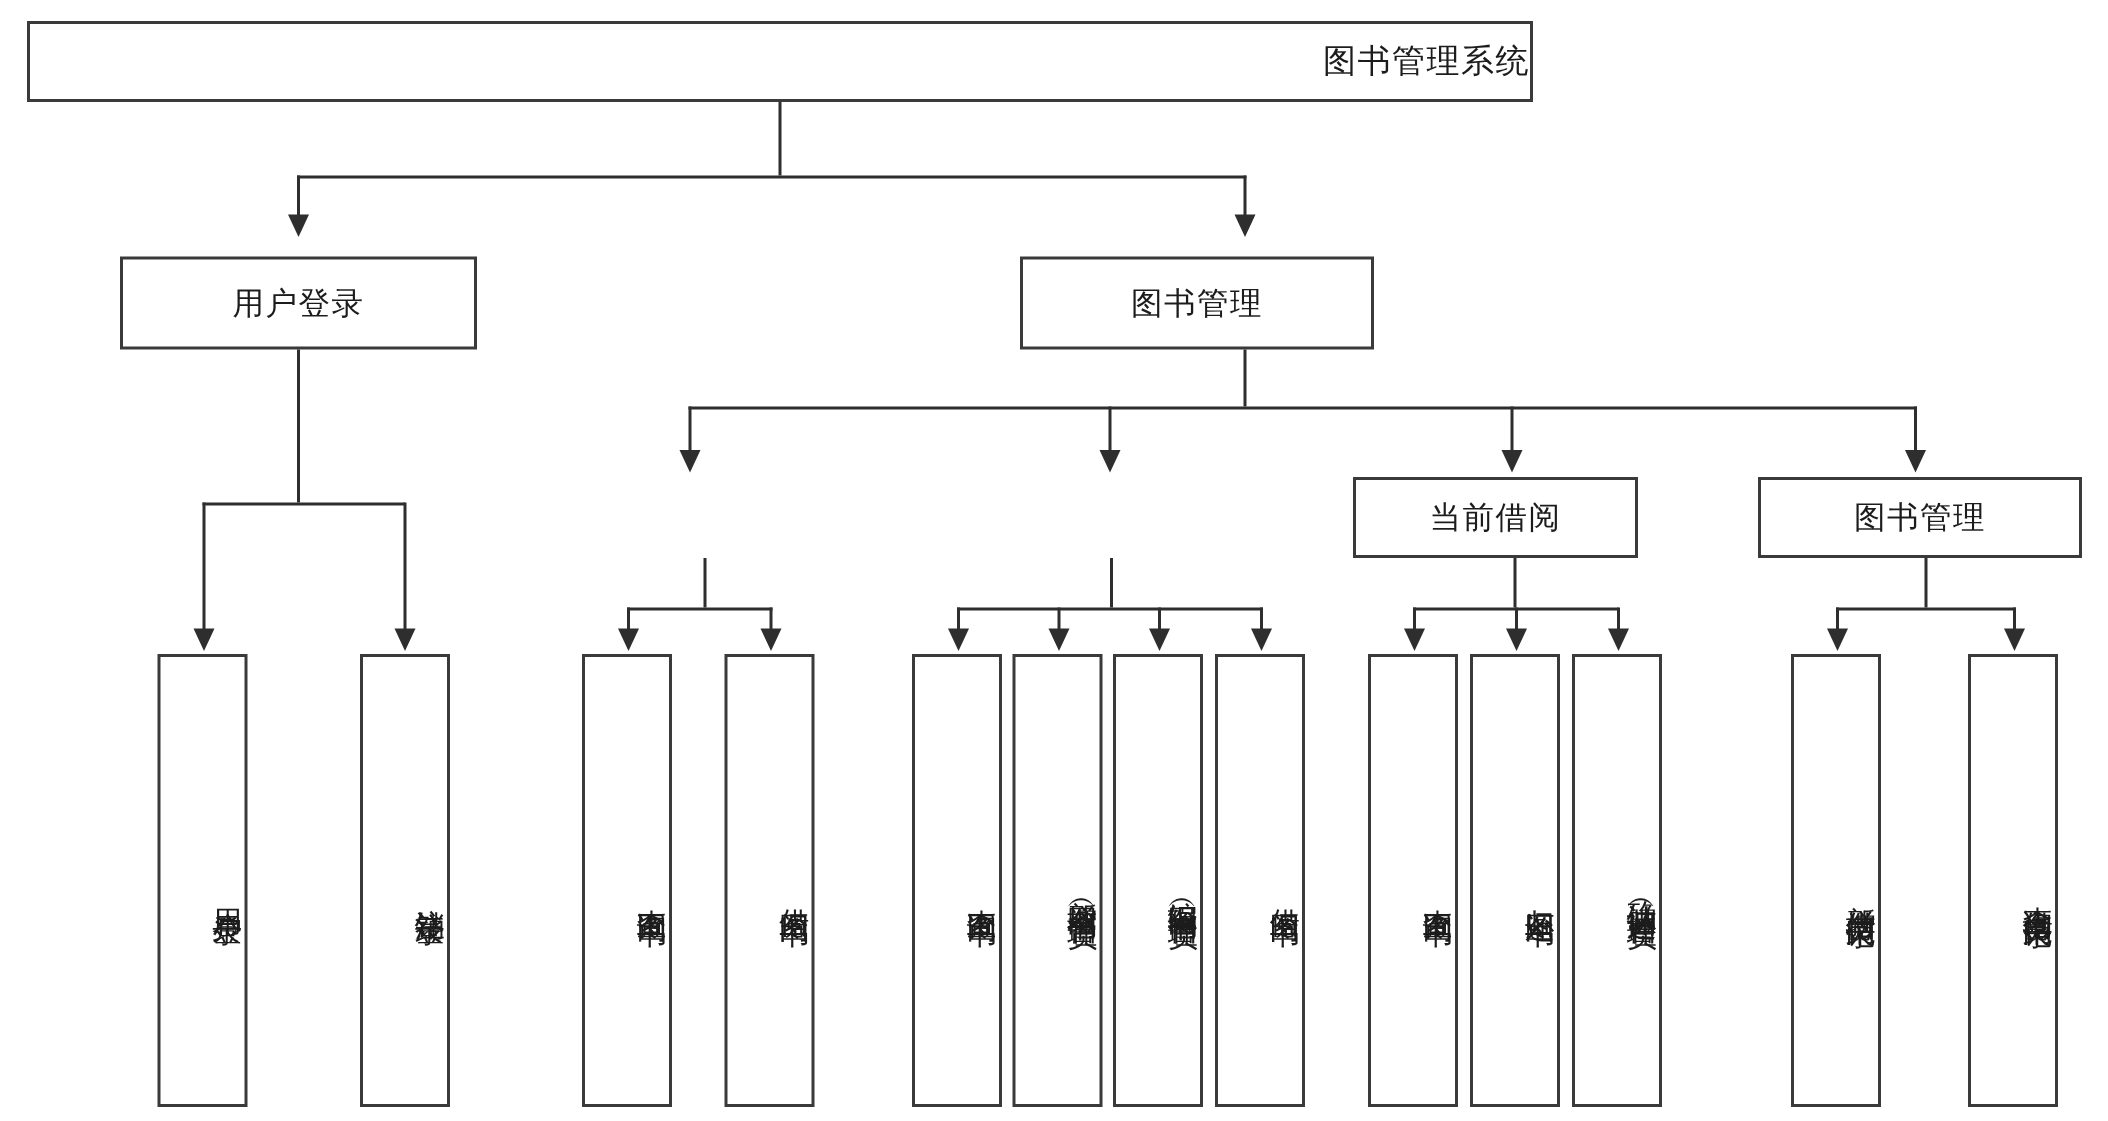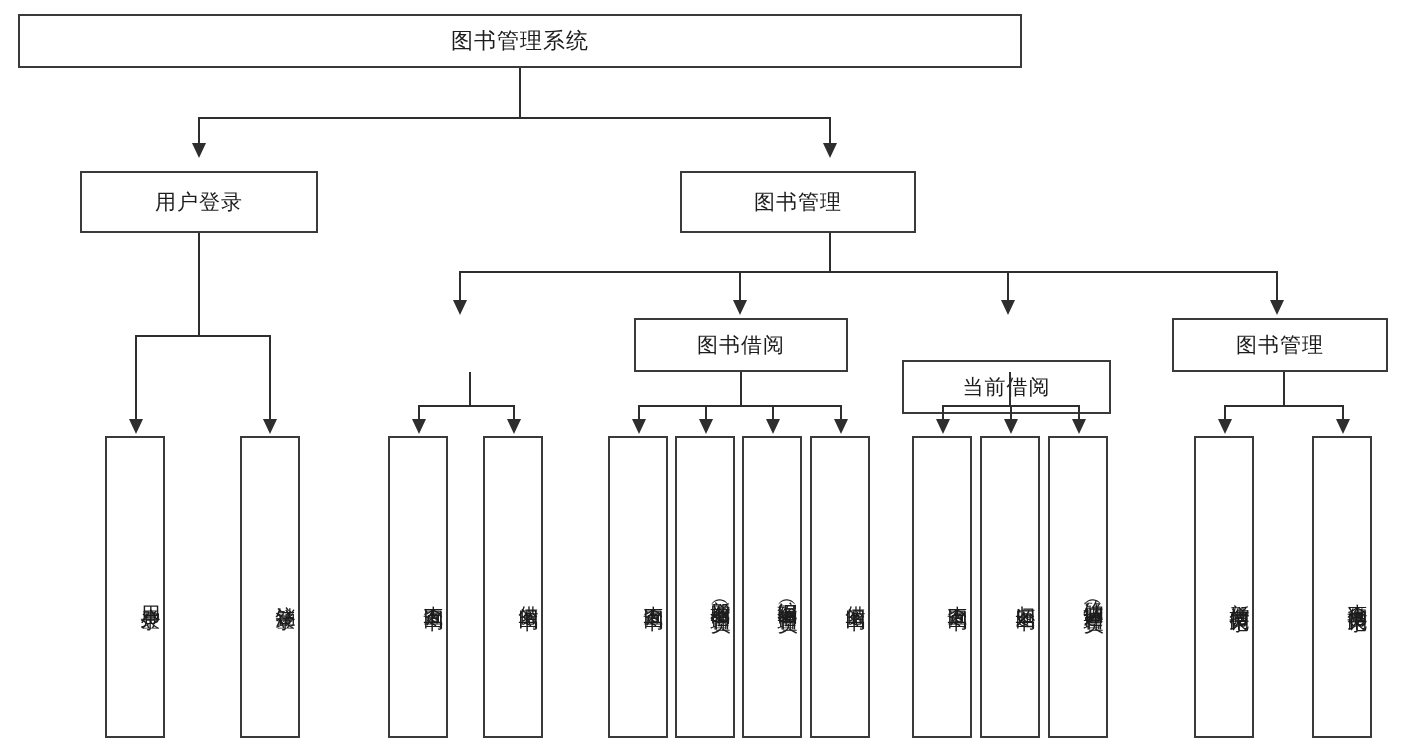--- a/index.html
+++ b/index.html
@@ -30,20 +30,21 @@
     color: #1c1c1c;
   }
   .node.h {
     font-size: 21px;
     letter-spacing: 1px;
     white-space: nowrap;
   }
   .node.root {
     font-size: 22px;
     border-width: 2px;
+    justify-content: flex-end;
   }
   .node.v {
     writing-mode: vertical-rl;
     text-orientation: upright;
     align-items: flex-start;
     justify-content: center;
     padding-top: 14px;
     font-size: 20px;
     line-height: 1.22;
     letter-spacing: 2px;
@@ -112,24 +113,21 @@
   <div class="lineH" style="left:459px; top:271px; width:819px;"></div>
   <div class="lineV" style="left:459px; top:271px; height:31px;"></div>
   <div class="lineV" style="left:739px; top:271px; height:31px;"></div>
   <div class="lineV" style="left:1007px; top:271px; height:31px;"></div>
   <div class="lineV" style="left:1276px; top:271px; height:31px;"></div>
   <div class="arrow" style="left:453px; top:300px;"></div>
   <div class="arrow" style="left:733px; top:300px;"></div>
   <div class="arrow" style="left:1001px; top:300px;"></div>
   <div class="arrow" style="left:1270px; top:300px;"></div>
 
-  <div class="node h" style="left:634px; top:318px; width:214px; height:54px;">
-    <span>图书借阅</span>
-  </div>
-  <div class="node h" style="left:902px; top:318px; width:209px; height:54px;margin-top:42px;">
+  <div class="node h" style="left:902px; top:318px; width:190px; height:54px;">
     <span>当前借阅</span>
   </div>
   <div class="node h" style="left:1172px; top:318px; width:216px; height:54px;">
     <span>图书管理</span>
   </div>
 
   <div class="lineV" style="left:469px; top:372px; height:33px;"></div>
   <div class="lineH" style="left:418px; top:405px; width:97px;"></div>
   <div class="lineV" style="left:418px; top:405px; height:16px;"></div>
   <div class="lineV" style="left:513px; top:405px; height:16px;"></div>

